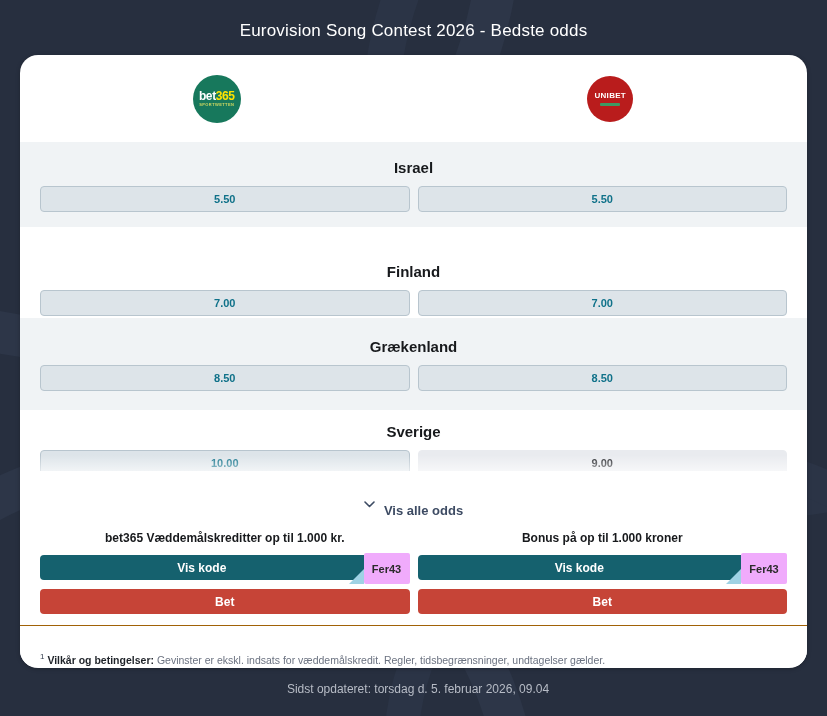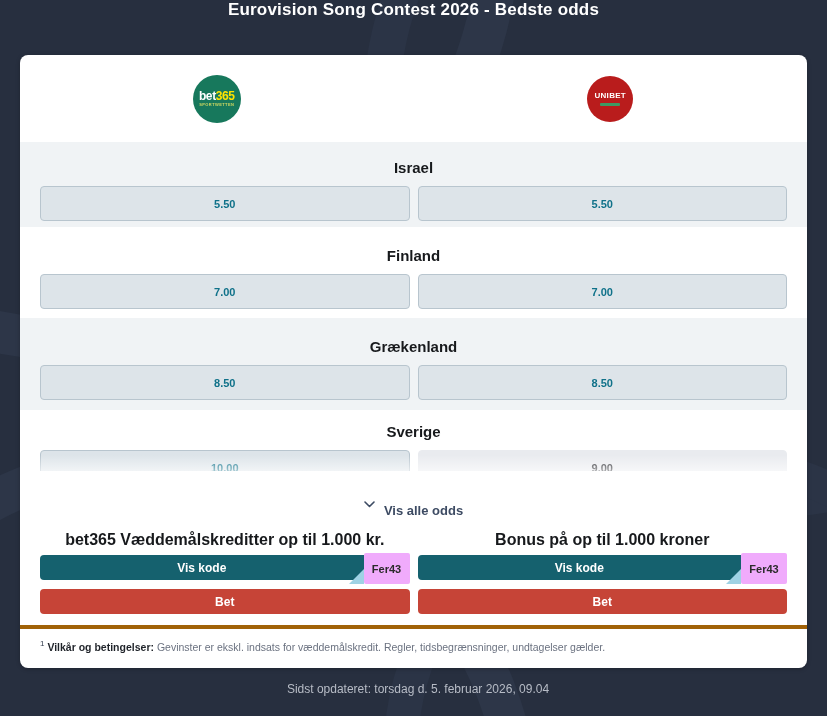--- a/index.html
+++ b/index.html
@@ -2,85 +2,85 @@
 <html><head>
 <meta charset="utf-8">
 <style>
   * { margin:0; padding:0; box-sizing:border-box; }
   html,body { width:827px; height:716px; }
   body { font-family:"Liberation Sans", sans-serif; overflow:hidden; }
 
   .stage { position:relative; width:827px; height:716px; background:#272f3f; overflow:hidden; }
   .bg-pattern { position:absolute; inset:0; pointer-events:none; }
 
-  .page-title { position:relative; text-align:center; 
-    color:#ffffff; font-size:17px; font-weight:bold; letter-spacing:.2px; }
+  .page-title { position:relative; text-align:center; padding-top:21px;
+    color:#ffffff; font-size:17px; font-weight:normal; letter-spacing:.2px; }
 
   .card { position:absolute; left:20px; top:55px; width:787px; height:613px;
-    background:#ffffff; border-radius:8px; overflow:hidden;
+    background:#ffffff; border-radius:18px; overflow:hidden;
     display:flex; flex-direction:column; box-shadow:0 1px 4px rgba(0,0,0,.25); }
 
   
   .logos { height:87px; display:flex; align-items:center; flex:none; }
   .logo-cell { flex:1; display:flex; justify-content:center; align-items:center; }
   .logo-circle { border-radius:50%; display:flex; flex-direction:column;
     justify-content:center; align-items:center; cursor:pointer; line-height:1; }
   .bet365-circle { width:48px; height:48px; background:#17785c; }
   .bet365-word { font-size:12px; font-weight:bold; letter-spacing:-.4px; }
   .bet365-word .w1 { color:#ffffff; }
   .bet365-word .w2 { color:#ffe400; }
   .bet365-sub { font-size:4px; color:#cfd861; letter-spacing:.4px; margin-top:1px; font-weight:bold; }
   .unibet-circle { width:46px; height:46px; background:#b91c1c; }
   .unibet-word { color:#ffffff; font-size:8px; font-weight:bold; letter-spacing:.3px; }
   .unibet-sub { width:20px; height:3px; margin-top:3px; background:#3d9a63; border-radius:1px; }
 
   
   .odds-row { flex:none; padding:17px 20px 0 20px; background:#ffffff; position:relative; }
   .odds-row.alt { background:#f0f3f5; }
   .row-israel { height:85px; }
-  .row-finland { height:91px; padding-top:20px; }
+  .row-finland { height:91px; padding-top:36px; }
   .row-graekenland { height:92px; padding-top:20px; }
   .row-sverige { height:78px; padding-top:13px; }
   .country { text-align:center; font-size:15px; font-weight:bold; color:#17191c; margin-bottom:10px; }
   .odds-grid { display:flex; gap:8px; }
-  .odds-btn { flex:1; height:35px; background:#dde4e9; border:1px solid #b8c5ce;
+  .odds-btn { flex:1; height:26px; background:#dde4e9; border:1px solid #b8c5ce;
     border-radius:4px; color:#0f7189; font-size:11px; font-weight:bold;
     font-family:"Liberation Sans", sans-serif; cursor:pointer; }
   .odds-btn.plain { background:#e9ebef; border-color:#e9ebef; color:#24262b; font-weight:bold; }
   .row-sverige .odds-grid { height:21px; overflow:hidden; }
   .row-sverige::after { content:""; position:absolute; left:0; right:0; bottom:-1px; height:34px;
     background:linear-gradient(rgba(255,255,255,0), #ffffff 78%); pointer-events:none; }
 
   
   .expander { height:32px; flex:none; display:flex; align-items:center; justify-content:center;
     gap:9px; cursor:pointer; background:#ffffff; }
   .expander svg { display:block; }
   .expander-label { color:#3d4b63; font-size:13px; font-weight:bold;margin-top:13px; }
 
   
   .offers { flex:none; padding:11px 20px 0 20px; display:flex; gap:8px; background:#fff; }
   .offer-col { flex:1; display:flex; flex-direction:column; }
-  .offer-headline { text-align:center; font-size:16px; font-weight:bold; color:#17191c;
+  .offer-headline { text-align:center; font-size:12px; font-weight:bold; color:#17191c;
     margin-bottom:9px; height:15px; }
   .viskode-btn { position:relative; height:25px; background:#15616e; border:none;
     border-radius:4px; color:#ffffff; font-size:12px; font-weight:bold;
     font-family:"Liberation Sans", sans-serif; cursor:pointer; overflow:visible; }
   .viskode-label { position:absolute; left:0; right:46px; top:0; bottom:0;
     display:flex; align-items:center; justify-content:center; }
   .code-tab { position:absolute; right:0; top:-2px; bottom:-4px; width:46px;
     background:#f0abfc; border-radius:2px; display:flex; align-items:center; justify-content:center;
     color:#2b2b2b; font-size:11px; font-weight:bold; }
   .curl { position:absolute; right:46px; bottom:-4px; width:0; height:0;
     border-bottom:15px solid #9fd2e4; border-left:15px solid transparent; }
   .bet-btn { margin-top:9px; height:25px; background:#c64437; border:none; border-radius:4px;
     color:#ffffff; font-size:12px; font-weight:bold; font-family:"Liberation Sans", sans-serif;
     cursor:pointer; }
 
   
-  .terms { flex:none; margin-top:11px; border-top:4px solid #a16207; padding:10px 20px 0 20px;
+  .terms { flex:none; margin-top:11px; border-top:1px solid #a16207; padding:26px 20px 0 20px;
     font-size:10.5px; color:#6b7280; background:#fff; }
   .terms sup { font-size:8px; color:#374151; }
   .terms .terms-bold { color:#1f2329; font-weight:bold; }
 
   
   .footer-note { position:absolute; left:0; right:0; bottom:20px; text-align:center;
     color:#b7bcc6; font-size:12px;padding-left:9px; }
 </style>
 </head>
 <body>

